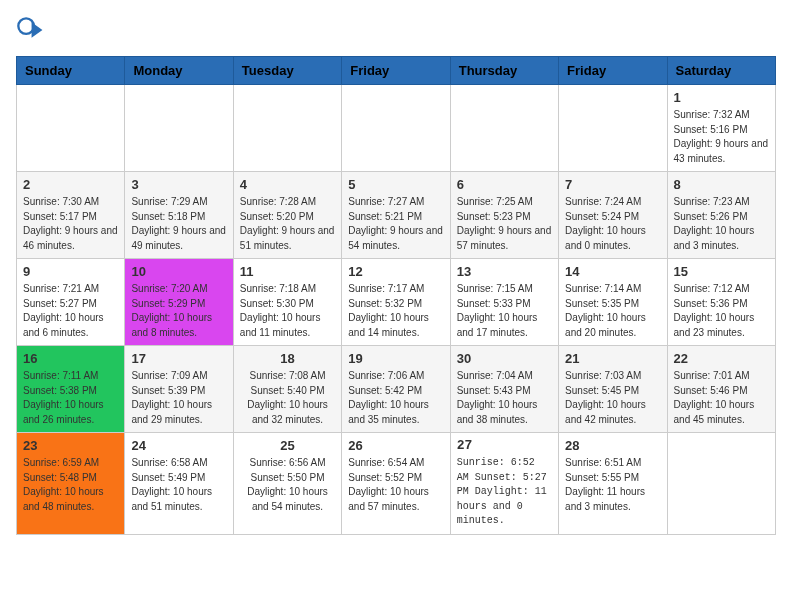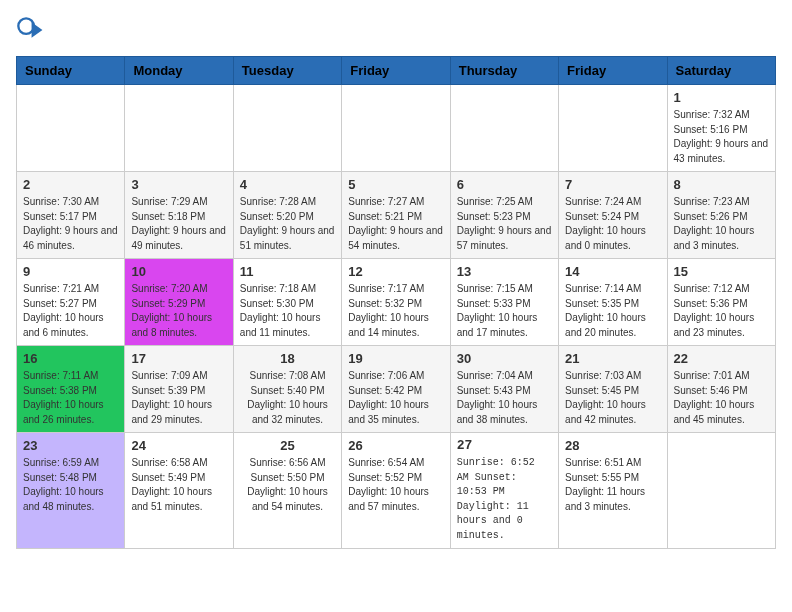--- a/index.html
+++ b/index.html
@@ -255,21 +255,21 @@
 Daylight: 10 hours and 42 minutes.</div>
         </td>
         <td style="background: rgb(245, 245, 245);">
           <span class="day-num">22</span>
           <div class="day-info">Sunrise: 7:01 AM
 Sunset: 5:46 PM
 Daylight: 10 hours and 45 minutes.</div>
         </td>
       </tr>
       <tr>
-        <td style="background: #c4b5fd; margin-left: 40px;">
+        <td style="background: #f97316; margin-left: 40px;">
           <span class="day-num">23</span>
           <div class="day-info">Sunrise: 6:59 AM
 Sunset: 5:48 PM
 Daylight: 10 hours and 48 minutes.</div>
         </td>
         <td style="background: rgb(255, 255, 255);">
           <span class="day-num">24</span>
           <div class="day-info">Sunrise: 6:58 AM
 Sunset: 5:49 PM
 Daylight: 10 hours and 51 minutes.</div>
@@ -282,21 +282,21 @@
         </td>
         <td style="background: rgb(255, 255, 255); margin-left: 22px;">
           <span class="day-num">26</span>
           <div class="day-info">Sunrise: 6:54 AM
 Sunset: 5:52 PM
 Daylight: 10 hours and 57 minutes.</div>
         </td>
         <td style="background: rgb(255, 255, 255); font-family: Liberation Mono, monospace;">
           <span class="day-num">27</span>
           <div class="day-info">Sunrise: 6:52 AM
-Sunset: 10:53 PM
+Sunset: 5:27 PM
 Daylight: 11 hours and 0 minutes.</div>
         </td>
         <td style="background: rgb(255, 255, 255); margin-top: 48px;">
           <span class="day-num">28</span>
           <div class="day-info">Sunrise: 6:51 AM
 Sunset: 5:55 PM
 Daylight: 11 hours and 3 minutes.</div>
         </td>
         <td class="empty-cell"></td>
       </tr>

